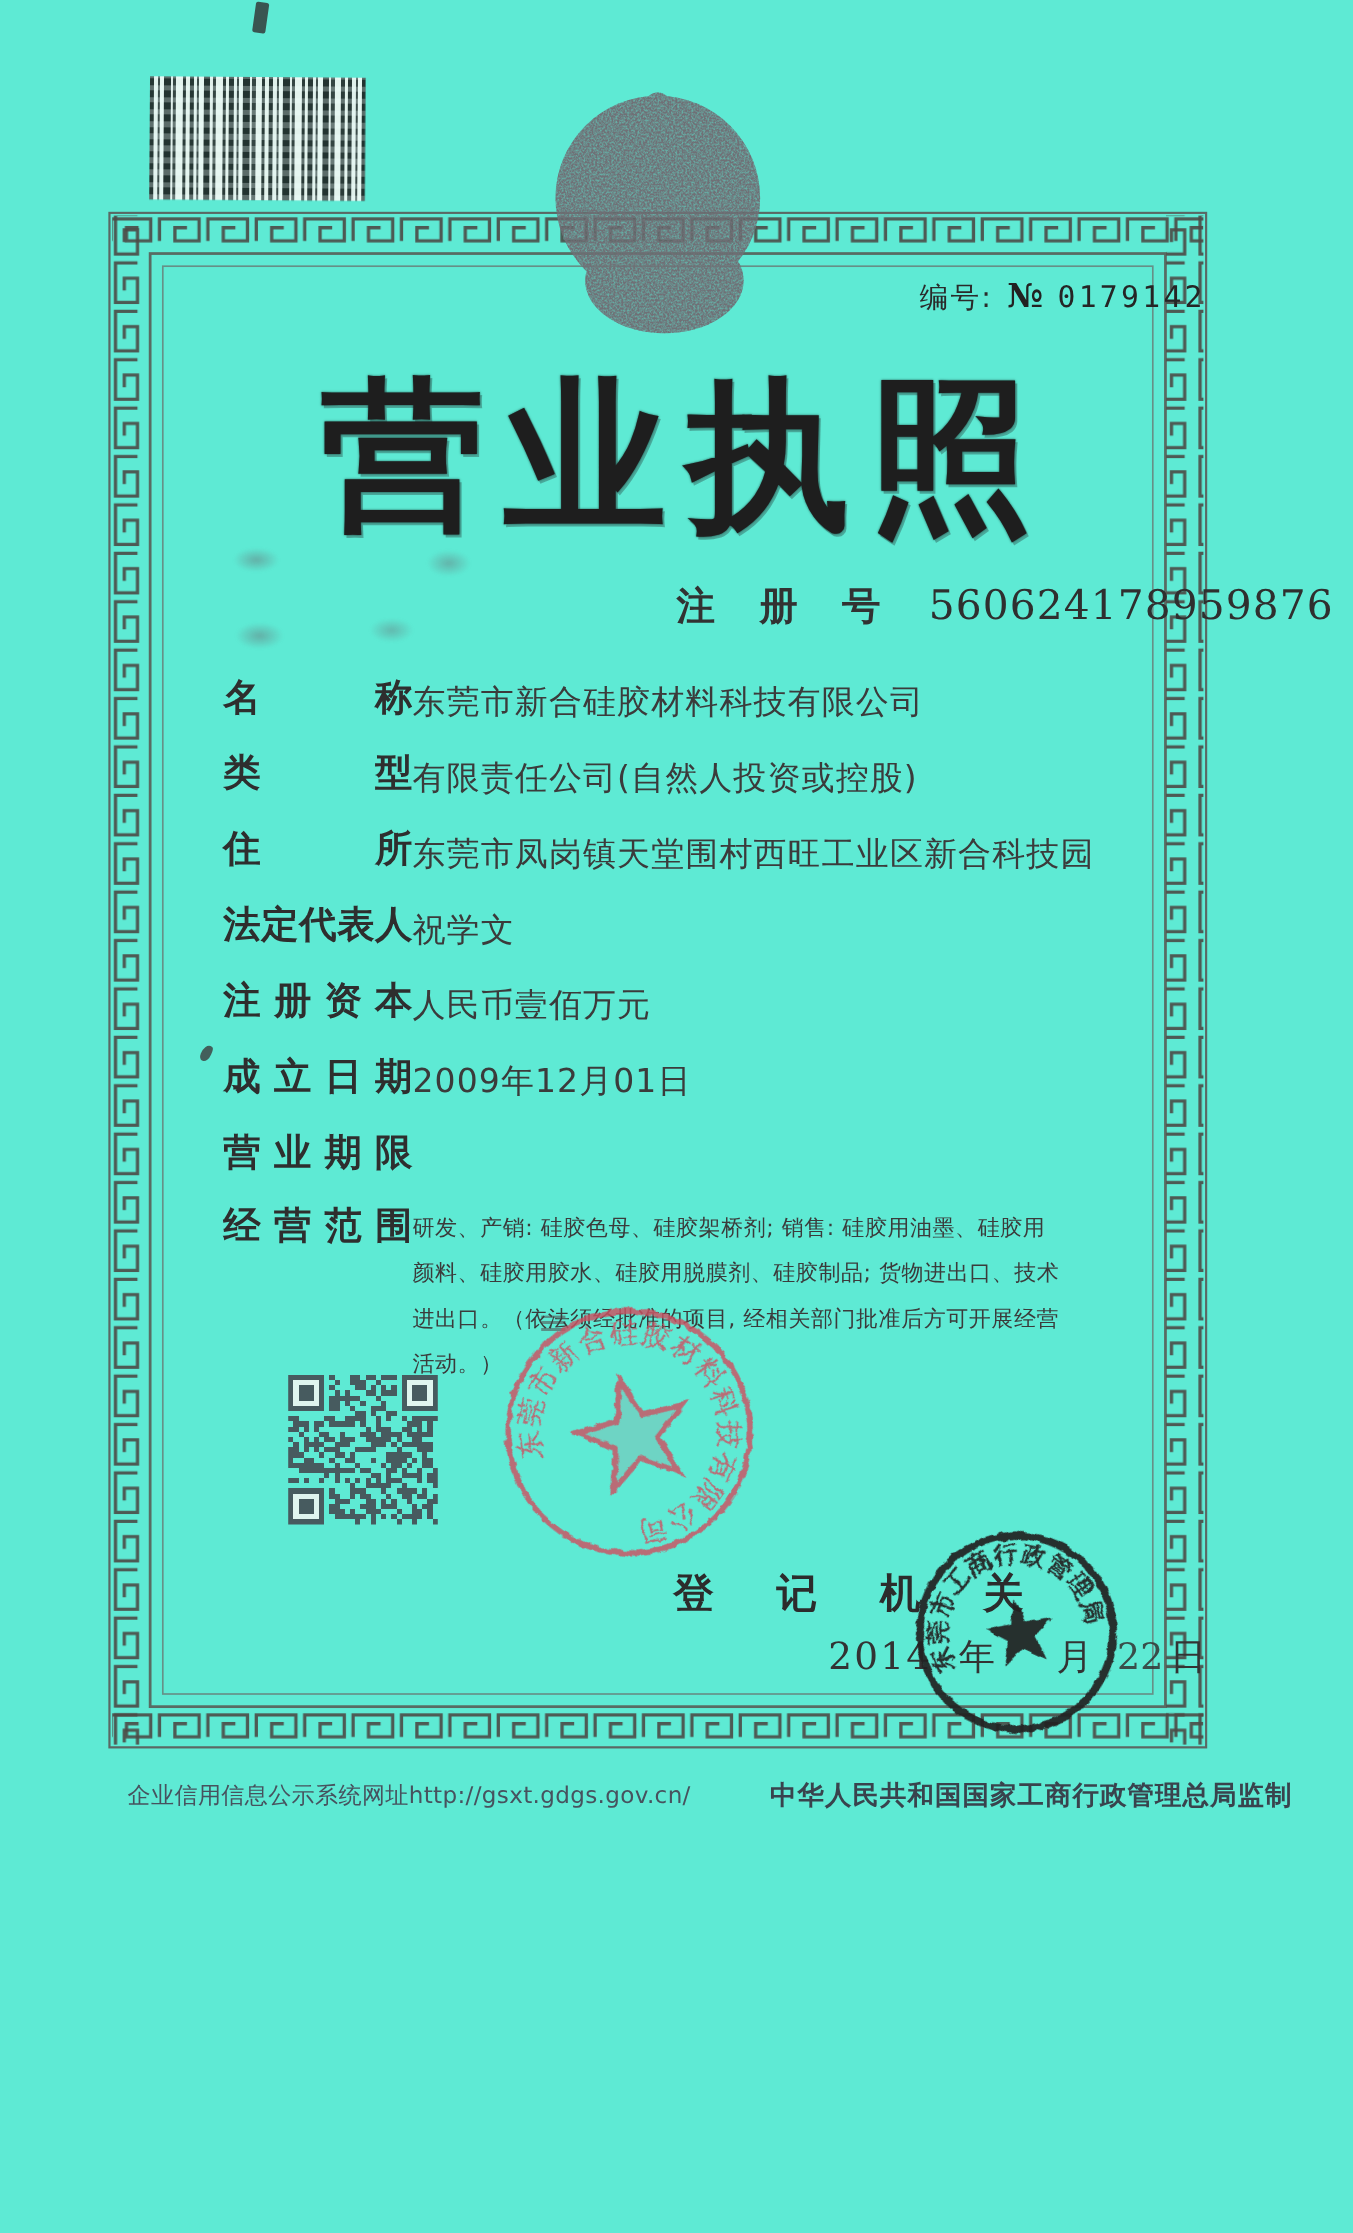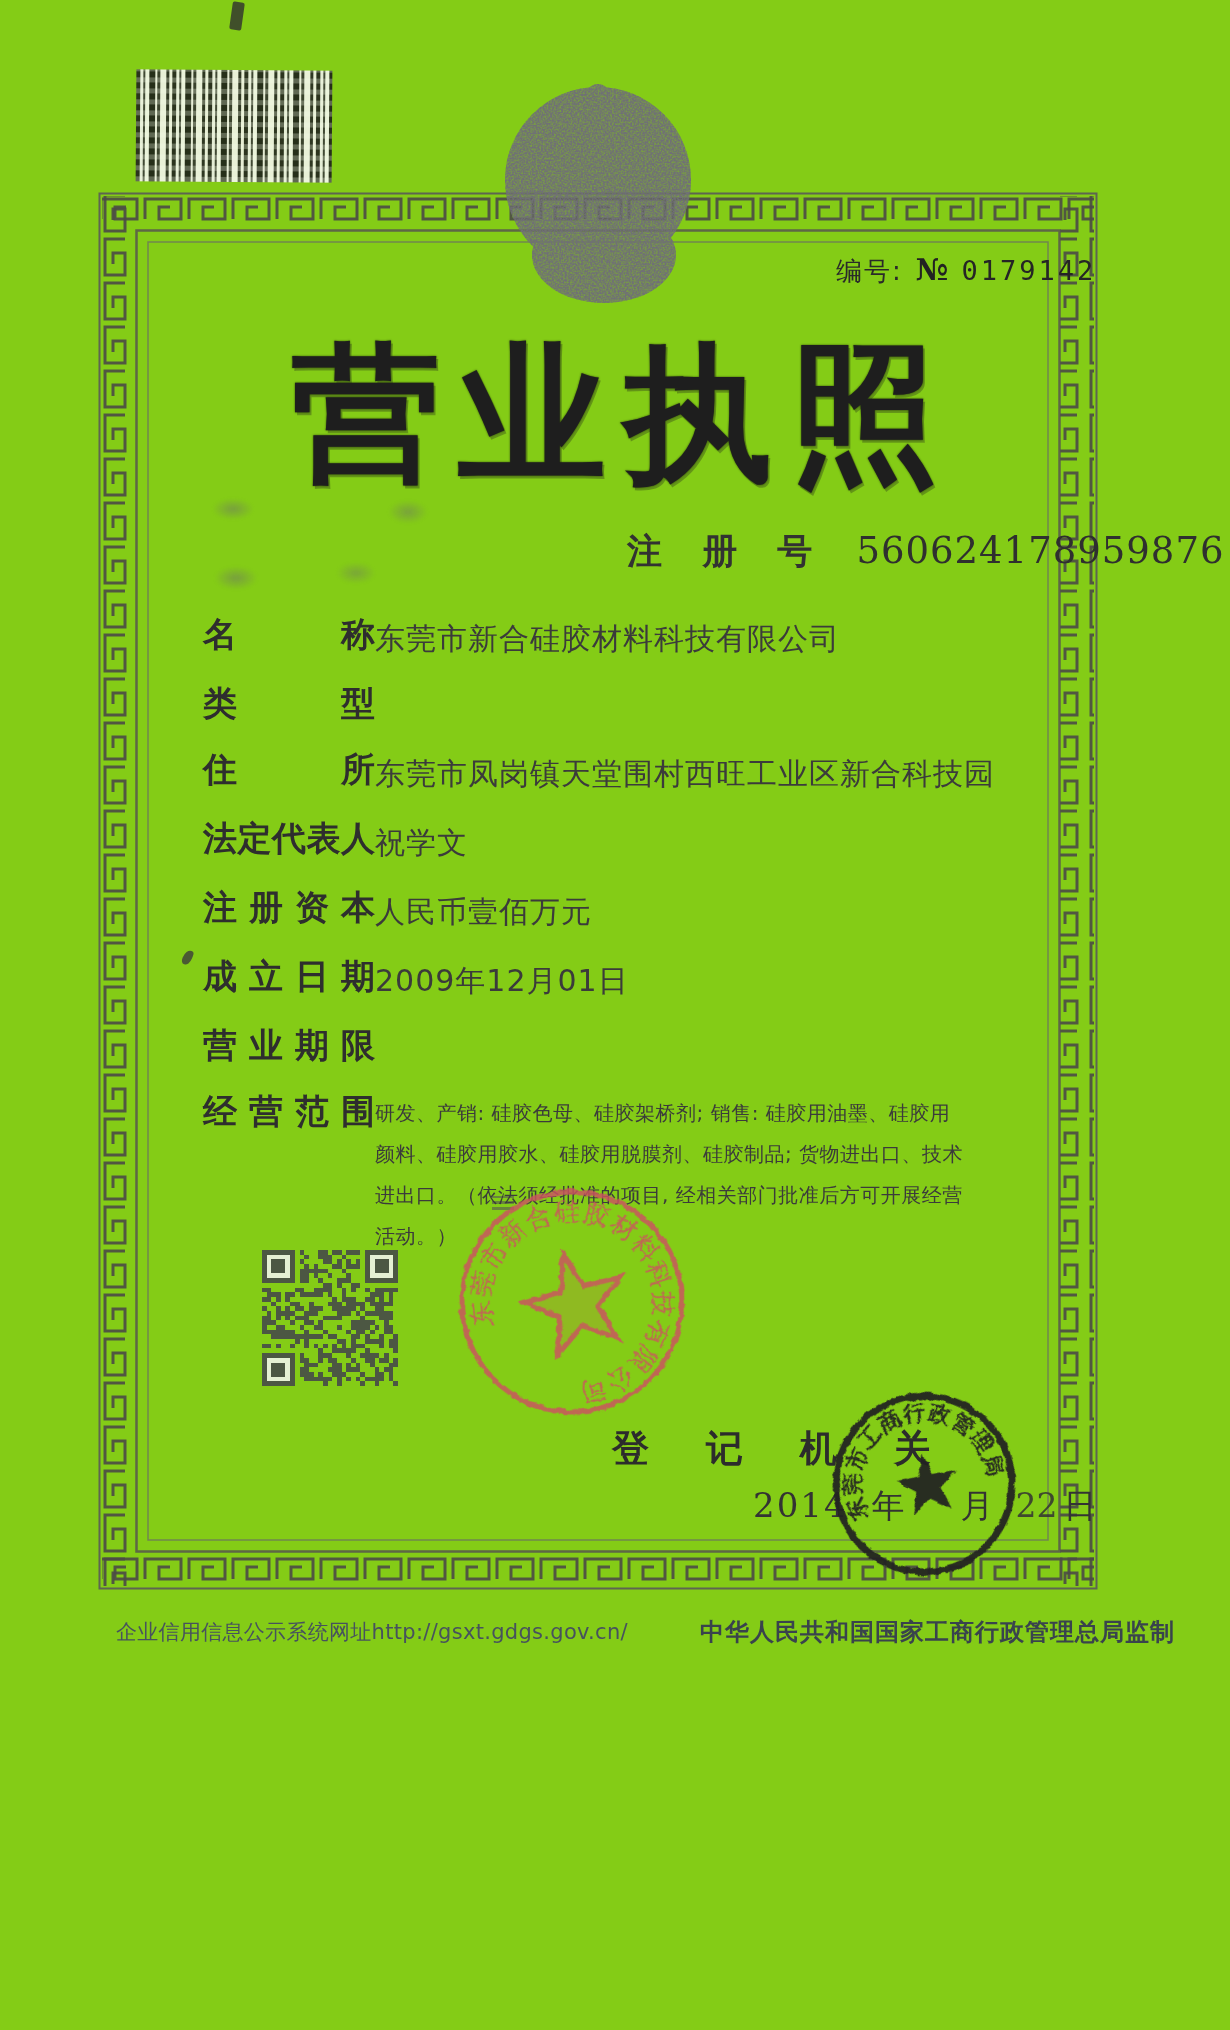--- a/index.html
+++ b/index.html
@@ -1,16 +1,16 @@
 <!DOCTYPE html>
 <html><head>
 <meta charset="utf-8">
 <style>
   html,body{margin:0;padding:0;background:#e8e8e6;}
-  .page{position:relative;width:1230px;height:2030px;background:#84cc16;overflow:hidden;
+  .page{position:relative;width:1230px;height:2030px;background:#5eead4;overflow:hidden;
         font-family:"DejaVu Sans",sans-serif;color:#2e2e2e;}
 
   
   .barcode{position:absolute;left:136px;top:70px;width:196px;height:112px;opacity:.88;
     background:
       repeating-linear-gradient(0deg, rgba(255,255,255,.28) 0 5px, rgba(255,255,255,0) 5px 11px),
       repeating-linear-gradient(90deg,
         #242424 0 4px, #ececea 4px 7px, #3a3a3a 7px 9px, #f2f2ef 9px 13px,
         #1f1f1f 13px 19px, #eceae8 19px 21px, #333 21px 24px, #f0efec 24px 30px,
         #272727 30px 33px, #eeede9 33px 36px);
@@ -30,21 +30,21 @@
   .serial-num{font-family:"DejaVu Sans Mono",monospace;font-size:27px;letter-spacing:3px;color:#252525;}
 
   
   .title-row{position:absolute;left:292px;top:330px;width:646px;height:172px;z-index:2;
              display:flex;justify-content:space-between;}
   .title-char{font-size:148px;line-height:168px;font-weight:bold;color:#1e1e1e;
               text-shadow:0 0 2px rgba(10,10,10,.75), 2px 3px 0 rgba(25,25,25,.30);}
 
   
   .reg-line{position:absolute;left:615px;top:528px;z-index:2;display:flex;gap:30px;align-items:baseline;}
-  .reg-label{font-size:35px;font-weight:600;letter-spacing:14px;color:#323232;margin-left:12px;}
+  .reg-label{font-size:35px;font-weight:600;letter-spacing:14px;color:#323232;}
   .reg-num{font-family:"DejaVu Serif",serif;font-size:37px;letter-spacing:1px;color:#2f2f2f;}
 
   
   .fields{position:absolute;left:203px;top:612px;width:830px;z-index:2;}
   .field-row{display:flex;align-items:flex-start;margin-bottom:22px;}
   .f-label{width:172px;min-width:172px;font-size:34px;line-height:44px;font-weight:600;color:#2e2e2e;
            text-align:justify;text-align-last:justify;}
   .f-value{padding-top:7px;font-size:30px;line-height:40px;color:#3b3b3b;
            letter-spacing:1px;width:665px;white-space:nowrap;}
   .scope .f-value{padding-top:4px;width:690px;}
@@ -165,20 +165,21 @@
     <span class="reg-num">560624178959876</span>
   </div>
 
   <div class="fields">
     <div class="field-row">
       <div class="f-label">名称</div>
       <div class="f-value">东莞市新合硅胶材料科技有限公司</div>
     </div>
     <div class="field-row">
       <div class="f-label">类型</div>
+      <div class="f-value">有限责任公司(自然人投资或控股)</div>
     </div>
     <div class="field-row">
       <div class="f-label">住所</div>
       <div class="f-value">东莞市凤岗镇天堂围村西旺工业区新合科技园</div>
     </div>
     <div class="field-row">
       <div class="f-label">法定代表人</div>
       <div class="f-value">祝学文</div>
     </div>
     <div class="field-row">

